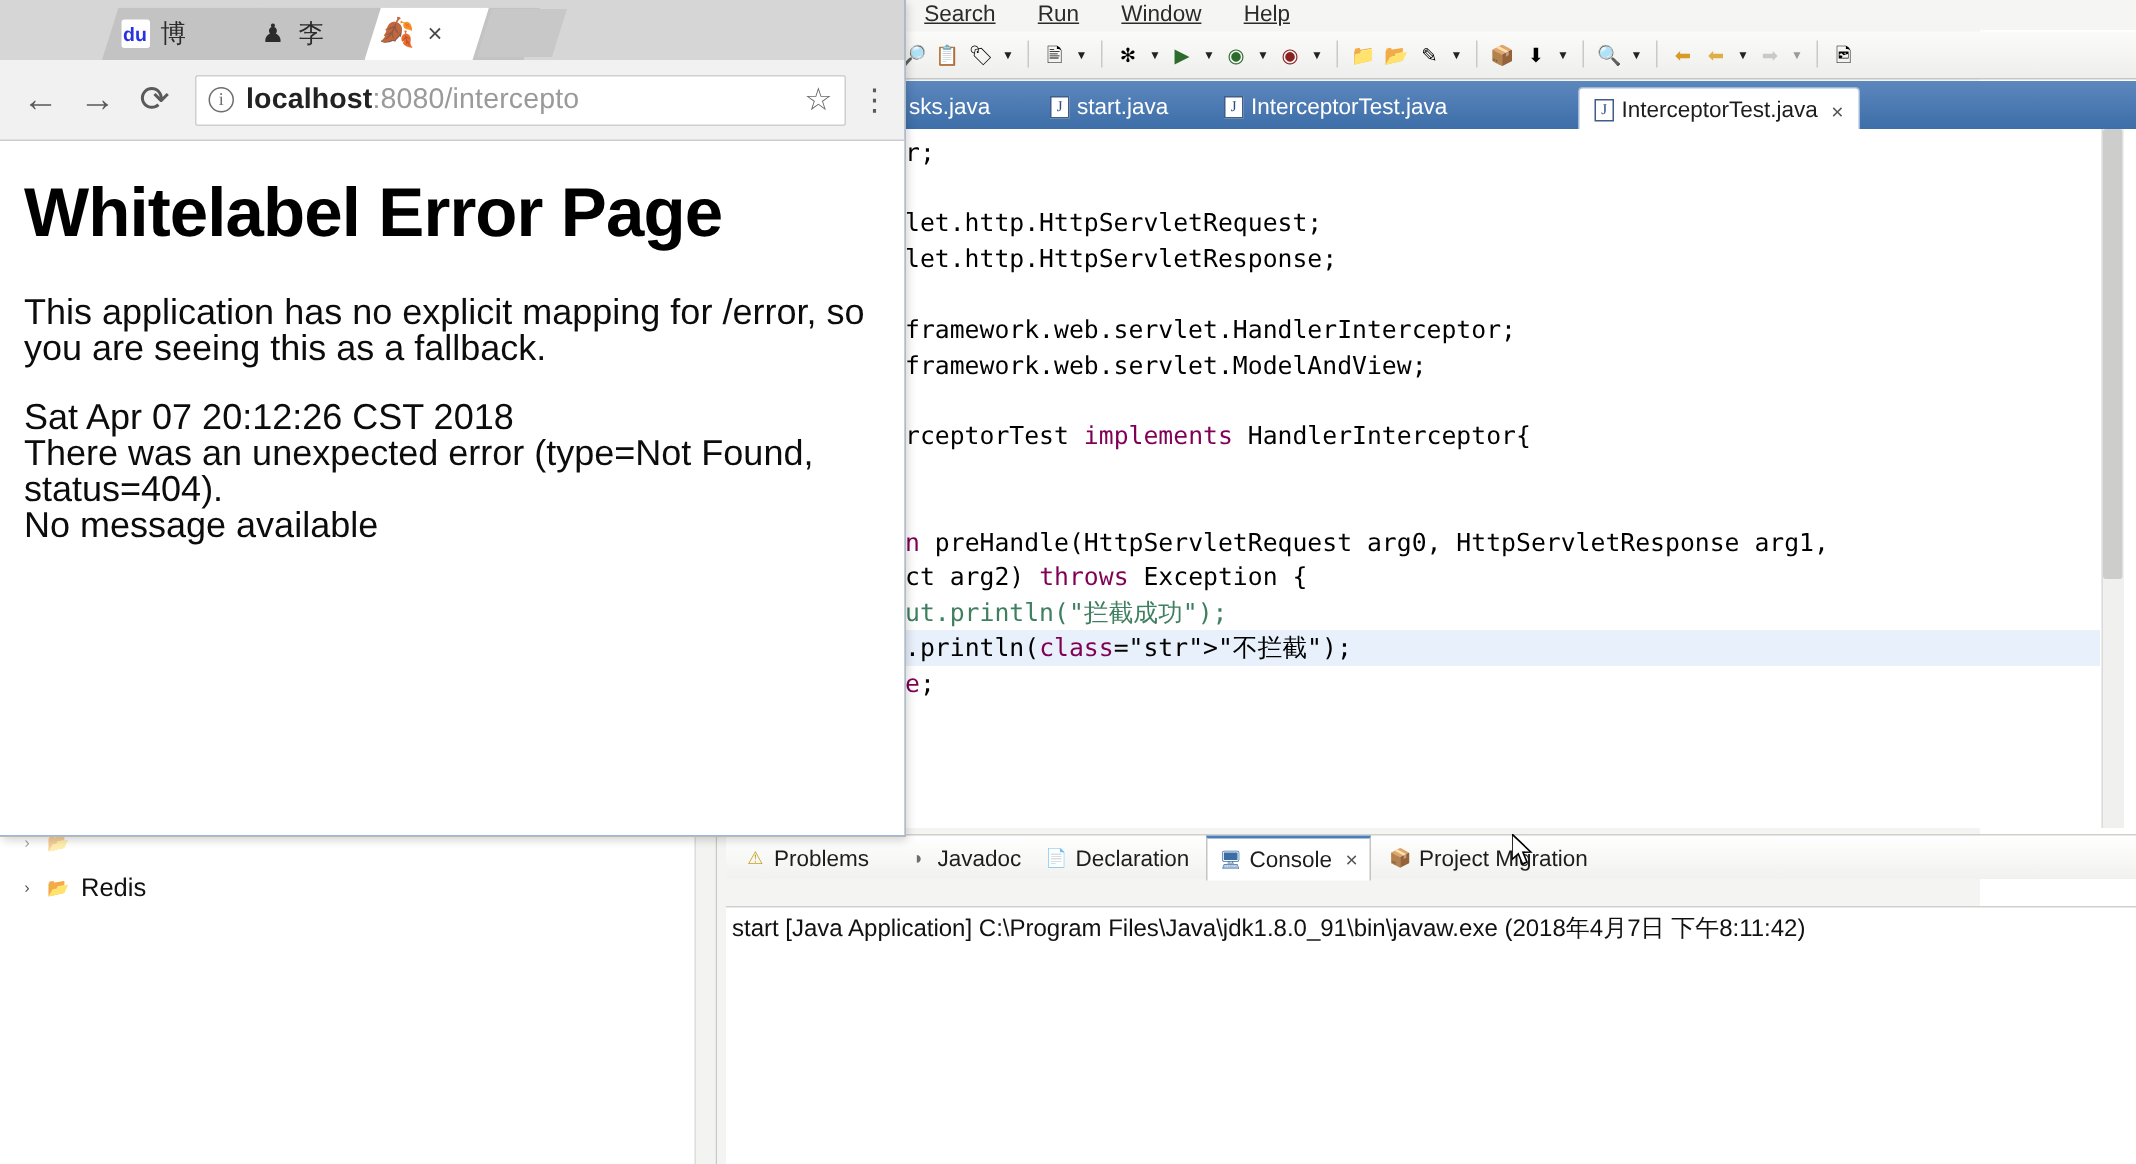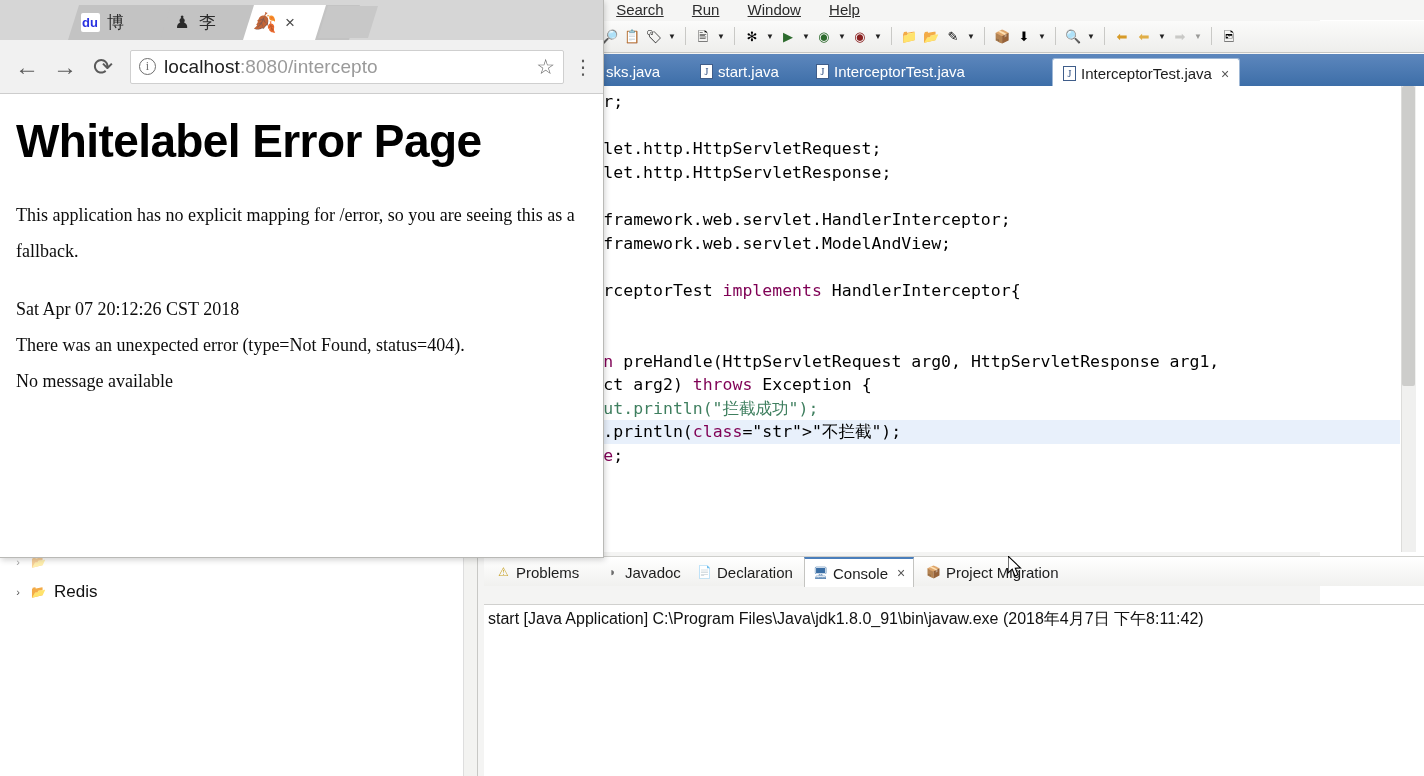--- a/index.html
+++ b/index.html
@@ -207,37 +207,36 @@
     flex: 1; height: 34px; margin: 0 6px 0 8px;
     background: #ffffff; border: 1px solid #cfcfcf; border-radius: 2px;
     display: flex; align-items: center; padding: 0 8px; gap: 8px;
   }
   .info-ico {
     width: 17px; height: 17px; border: 1.6px solid #6e6e6e; border-radius: 50%;
     color: #6e6e6e; font-size: 12px; line-height: 14px; text-align: center;
     font-family: "Liberation Serif", serif; flex: none;
   }
   .omni-url { font-size: 19px; color: #9a9a9a; white-space: nowrap; letter-spacing: .1px;}
-  .omni-url b { color: #222; font-weight: normal; margin-top: 32px; }
+  .omni-url b { color: #222; font-weight: bold; margin-top: 32px; }
   .star-ico { font-size: 21px; color: #6a6a6a; margin-left: auto; }
   .menu-dots { width: 26px; text-align: center; font-size: 20px; color: #5a5a5a; letter-spacing: 0; line-height: 1;}
 
   .chrome-content {
     position: relative; width: 604px; height: 463px; background: #ffffff;
     padding: 22px 20px 0 16px;
     overflow: hidden;
   }
   .wl-title {
     font-size: 46px; font-weight: bold; color: #000;
     letter-spacing: -.6px; margin: 0 0 30px 0; line-height: 1.1;
   }
   .wl-p {
-    font-size: 18px; color: #0c0c0c; line-height: 36px; margin: 0 0 22px 0;
+    font-size: 24px; color: #0c0c0c; line-height: 24px; margin: 0 0 22px 0;
     max-width: 575px;
-    font-family: Liberation Serif, serif;
   }
   .wl-p.tight { margin-bottom: 0; }
 
   .win-min {
     position: absolute; left: 470px; top: 12px; width: 22px; height: 2px;
     background: #8f8f8f;
   }
 
   
   .cursor {

